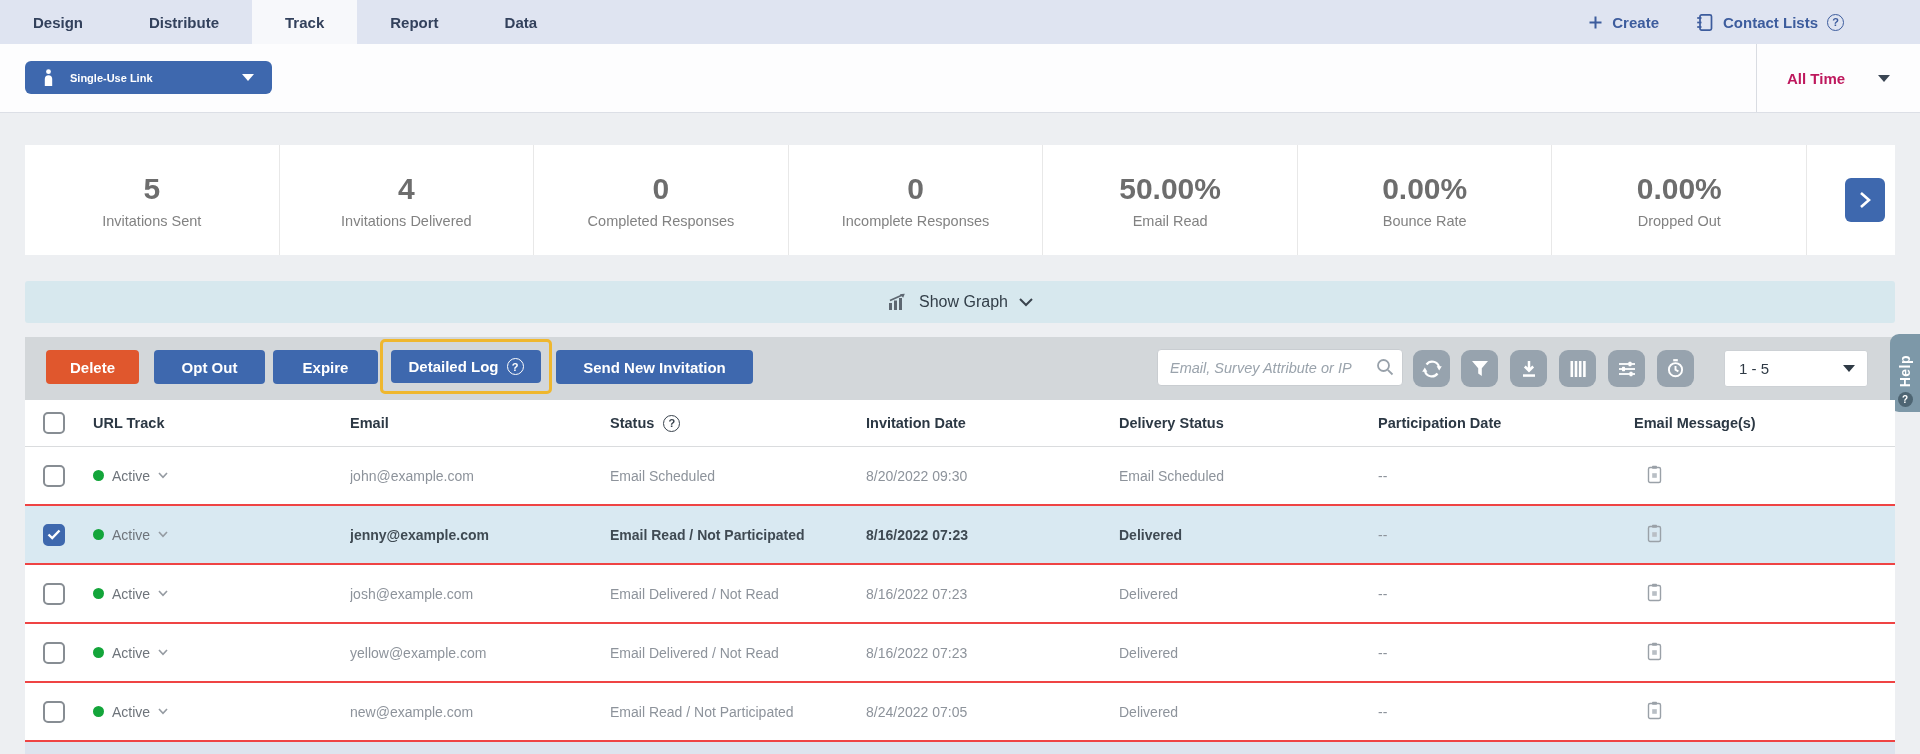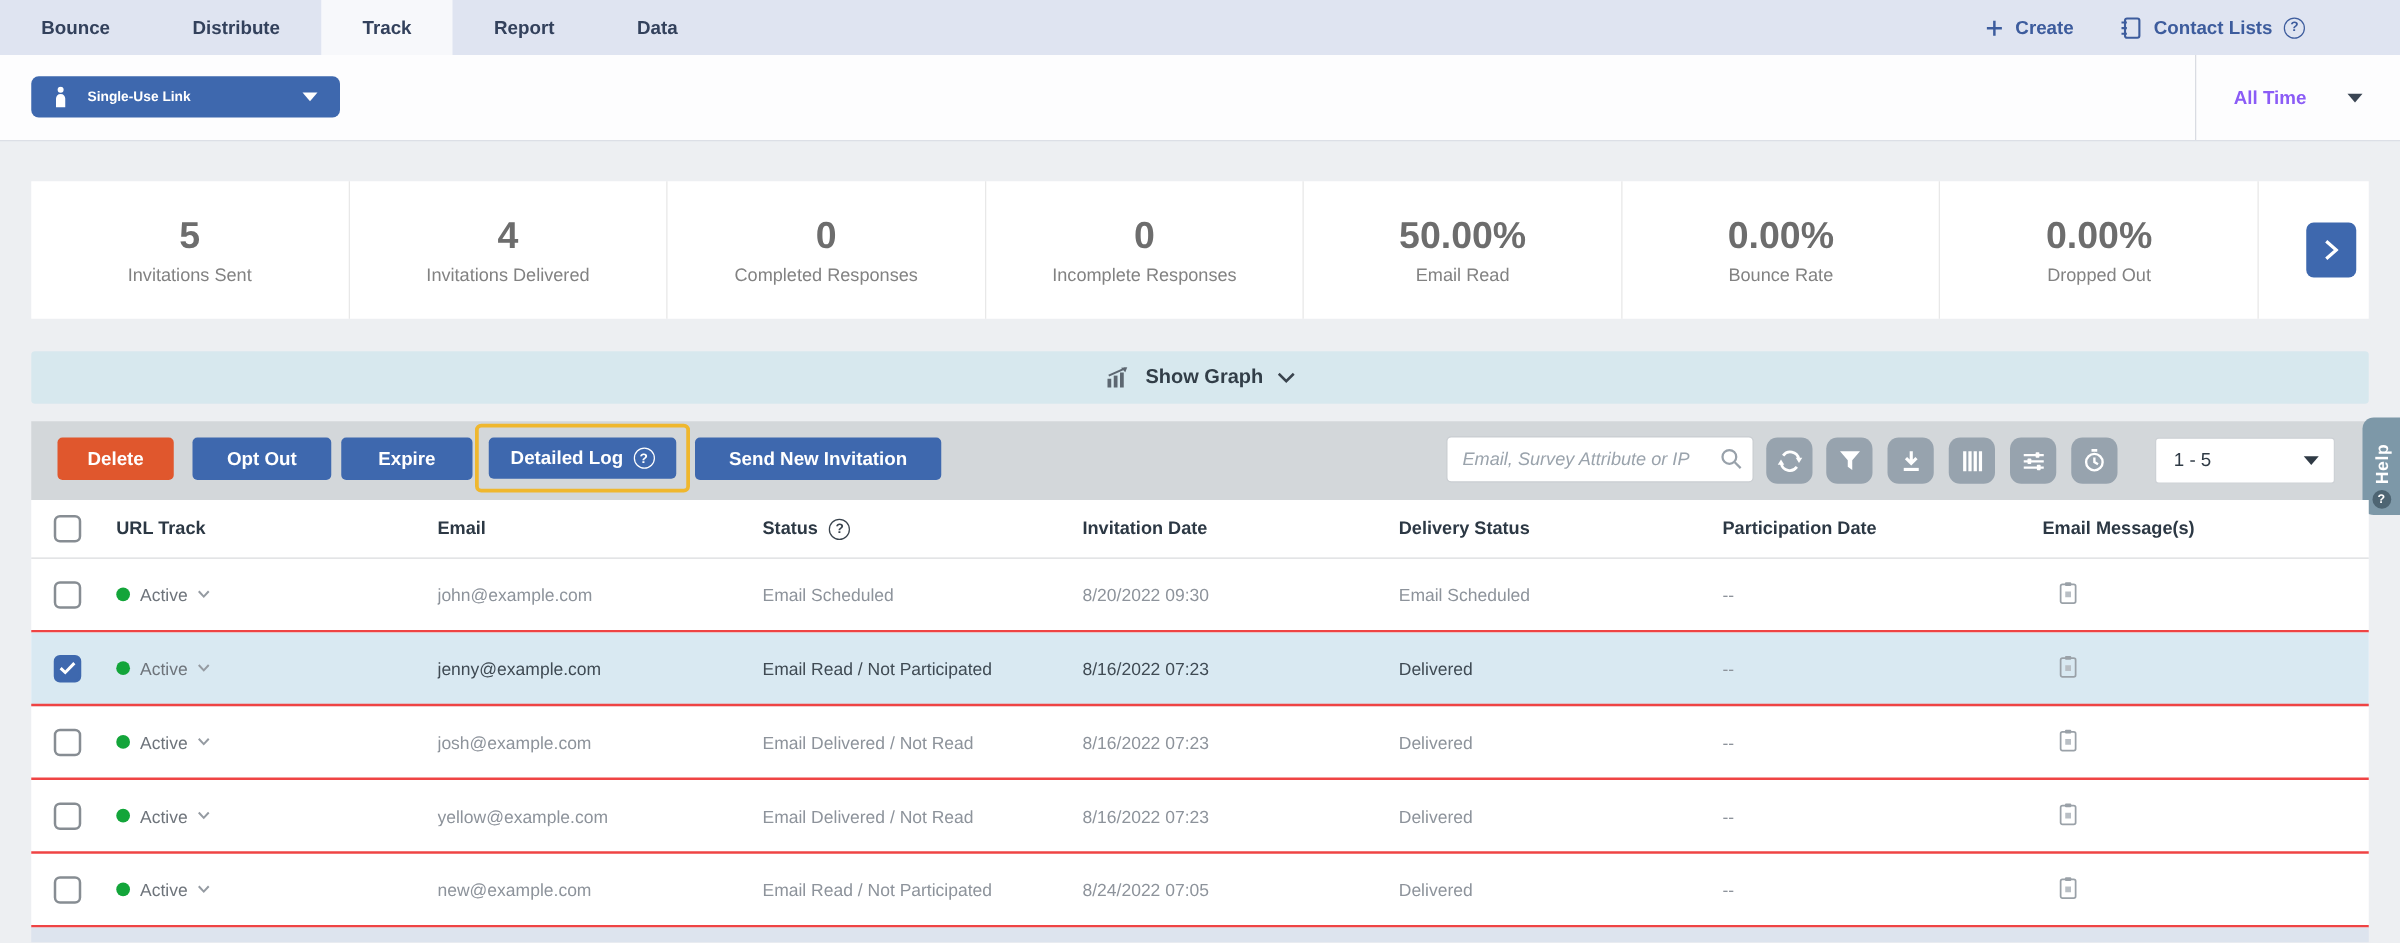--- a/index.html
+++ b/index.html
@@ -21,34 +21,34 @@
   .q-dark { border:1.6px solid #39434d; color:#39434d; }
   .q-white { border:1.5px solid #fff; color:#fff; }
 
   
   .subbar { position:absolute; top:44px; left:0; right:0; height:68px; background:#fdfdfe; box-shadow:0 1px 0 #dcdfe6; }
   .sul-btn { position:absolute; left:25px; top:17px; width:247px; height:33px; background:#3e68ae; border:none; border-radius:6px; color:#fff; font-family:inherit; font-size:11px; font-weight:700; display:flex; align-items:center; padding:0 18px; cursor:pointer; }
   .sul-btn .label { margin-left:16px; }
   .caret { width:0; height:0; border-left:6px solid transparent; border-right:6px solid transparent; border-top:7px solid #fff; }
   .sul-btn .caret { margin-left:auto; }
   .subbar-divider { position:absolute; right:163px; top:0; bottom:0; width:1px; background:#d9dce2; }
-  .all-time { position:absolute; right:0; top:0; width:163px; height:68px; display:flex; align-items:center; padding:0 30px; cursor:pointer; font-size:15px; font-weight:700; color:#8b5cf6; }
+  .all-time { position:absolute; right:0; top:0; width:163px; height:68px; display:flex; align-items:center; padding:0 30px; cursor:pointer; font-size:15px; font-weight:700; color:#be185d; }
   .all-time .caret { margin-left:auto; border-top-color:#3a4553; }
 
   
   .stats { position:absolute; left:25px; right:25px; top:145px; height:110px; background:#fff; display:flex; }
   .stat-card { flex:1; border-right:1px solid #e8e8e8; display:flex; flex-direction:column; align-items:center; justify-content:center; gap:7px; }
   .stat-value { font-size:30px; font-weight:600; color:#6d6d6d; }
   .stat-label { font-size:14.5px; color:#828282; }
   .stats-more { width:88px; position:relative; }
   .stats-next { position:absolute; right:10px; top:33px; width:40px; height:44px; background:#3e68ae; border:none; border-radius:6px; display:flex; align-items:center; justify-content:center; cursor:pointer; }
 
   
   .graph-bar { position:absolute; left:25px; right:25px; top:281px; height:42px; background:#d7e8ee; border-radius:3px; display:flex; align-items:center; justify-content:center; gap:11px; cursor:pointer; }
-  .graph-bar .label { font-size:16px; font-weight:700; color:#323e48; }
+  .graph-bar .label { font-size:16px; font-weight:400; color:#323e48; }
 
   
   .toolbar { position:absolute; left:25px; right:25px; top:337px; height:63px; background:#d3d7da; }
   .tb-btn { position:absolute; top:13px; height:34px; border:none; border-radius:4px; color:#fff; font-family:inherit; font-size:15px; font-weight:700; cursor:pointer; background:#3e68ae; }
   .tb-danger { background:#e0572d; }
   #btn-delete { left:21px; width:93px; }
   #btn-optout { left:129px; width:111px; }
   #btn-expire { left:248px; width:105px; }
   .highlight-box { position:absolute; left:355px; top:2px; width:172px; height:55px; border:3px solid #efb72e; border-radius:5px; display:flex; align-items:center; justify-content:center; }
   #btn-detailedlog { position:static; width:150px; height:33px; display:flex; align-items:center; justify-content:center; gap:8px; }
@@ -79,29 +79,29 @@
   .col-url { display:flex; align-items:center; gap:8px; padding-left:18px; }
   .col-msg-h { padding-left:29px; }
   .col-msg { padding-left:42px; }
   .checkbox { width:22px; height:22px; border:2px solid #878d93; border-radius:5px; background:#fff; display:flex; align-items:center; justify-content:center; cursor:pointer; }
   .checkbox svg { display:none; }
   .dot { width:11px; height:11px; border-radius:50%; background:#13a53a; }
   .url-label { color:#6e747b; font-size:14px; }
   .trow.selected { background:#d9e9f2; }
   .trow.selected .checkbox { background:#3e68ae; border-color:#3e68ae; }
   .trow.selected .checkbox svg { display:block; }
-  .trow.selected .cell-strong { color:#3f4a53; font-weight:400; }
+  .trow.selected .cell-strong { color:#3f4a53; font-weight:700; }
   .bottom-strip { position:absolute; left:25px; right:25px; top:742px; height:12px; background:#dde4ee; }
 </style>
 </head>
 <body>
 
 <div class="navbar">
   <div class="nav-tabs">
-    <div class="nav-tab">Bounce</div>
+    <div class="nav-tab">Design</div>
     <div class="nav-tab">Distribute</div>
     <div class="nav-tab active">Track</div>
     <div class="nav-tab">Report</div>
     <div class="nav-tab">Data</div>
   </div>
   <div class="nav-right">
     <div class="nav-action">
       <span style="display:inline-flex;">
         <svg width="15" height="15" viewBox="0 0 15 15">
             <path d="M7.5 1.5v12M1.5 7.5h12" stroke="#3d5c9d" stroke-width="2" fill="none"></path>

